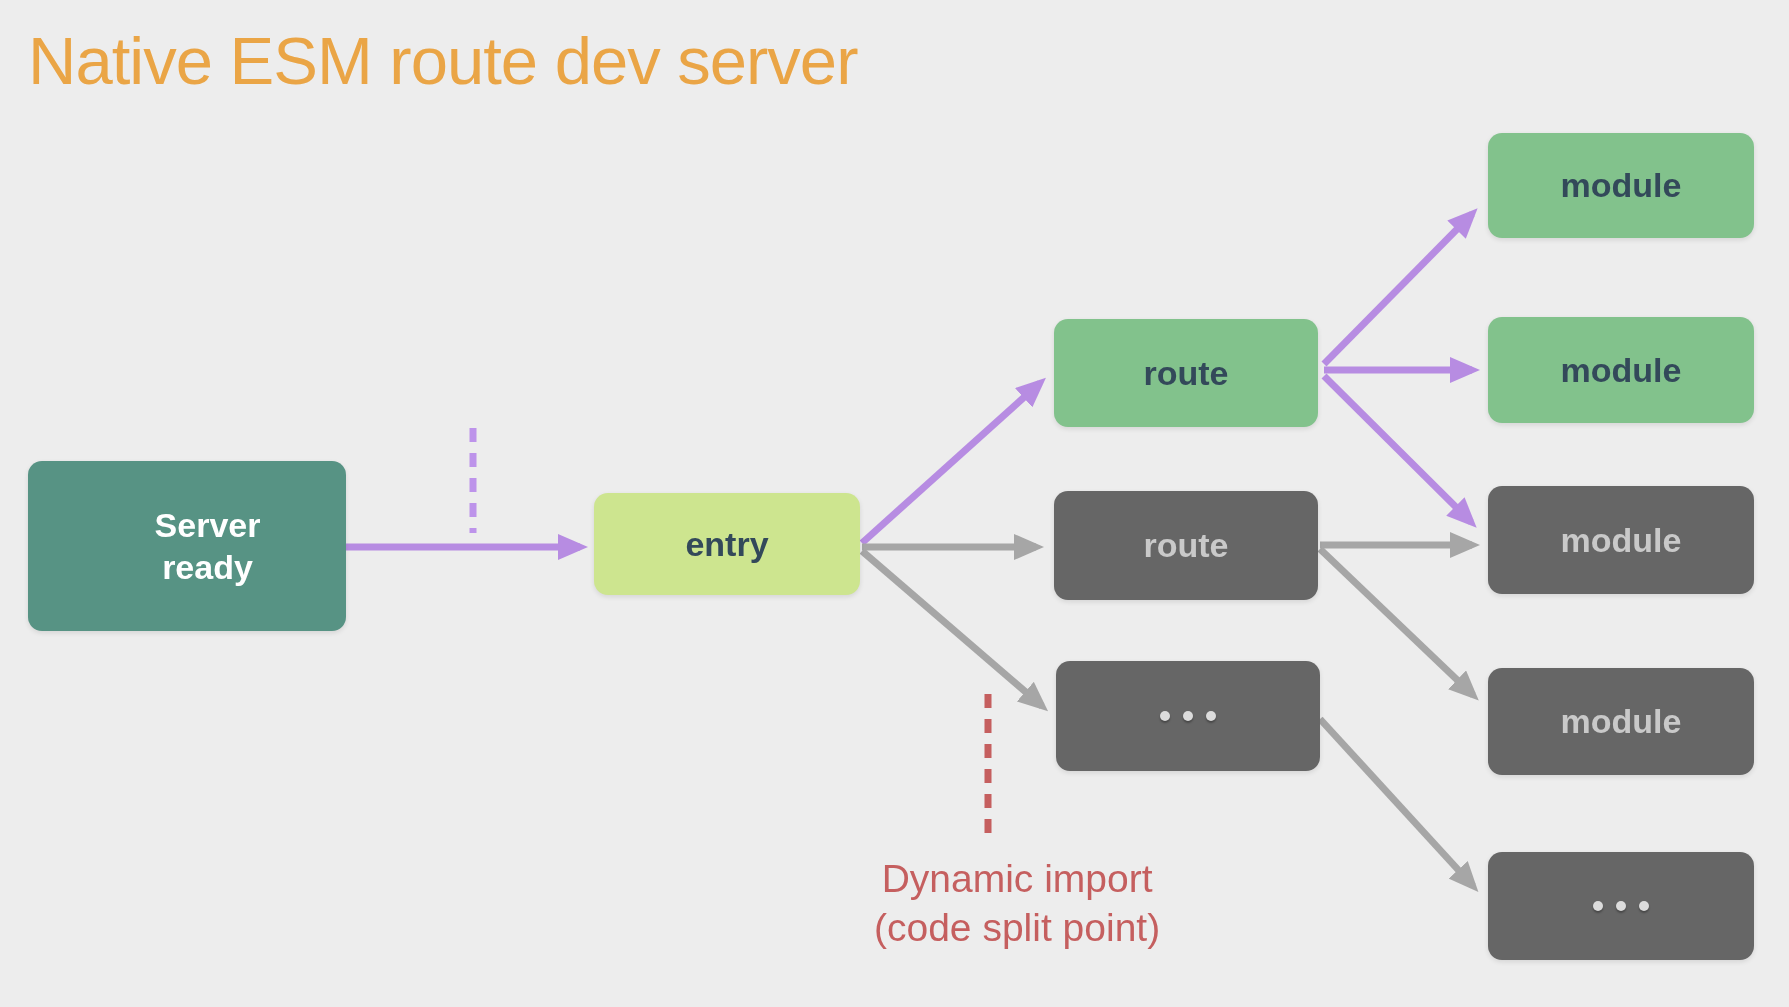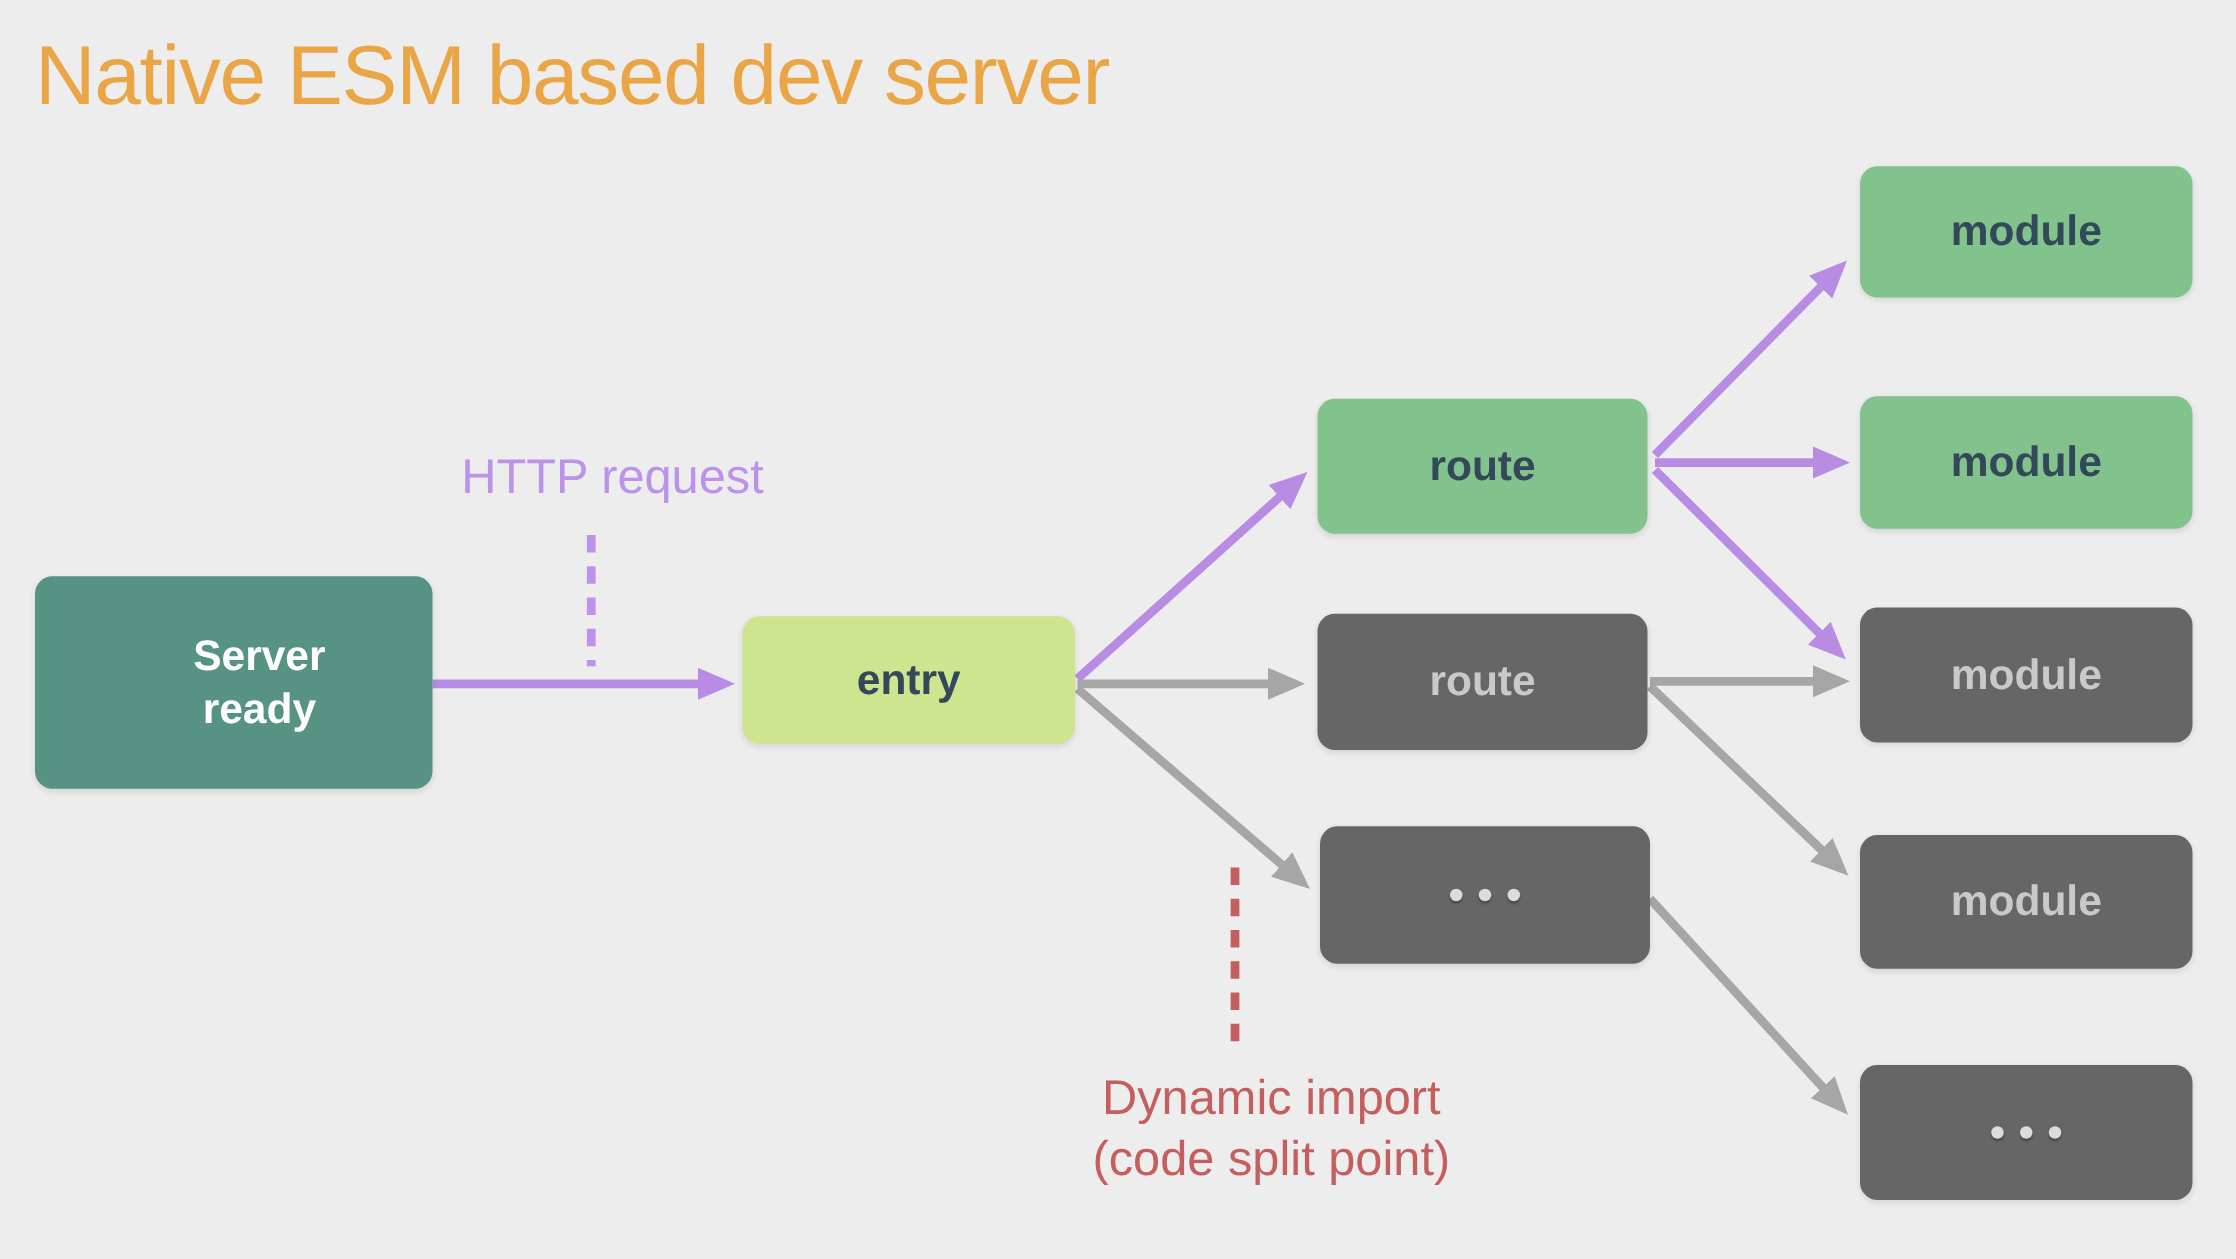--- a/index.html
+++ b/index.html
@@ -135,21 +135,21 @@
     <line class="stroke-purple" x1="1324" y1="376" x2="1471" y2="522" marker-end="url(#arrow-purple)"></line>
 
     <line class="stroke-gray" x1="1320" y1="545" x2="1472" y2="545" marker-end="url(#arrow-gray)"></line>
     <line class="stroke-gray" x1="1320" y1="549" x2="1473" y2="695" marker-end="url(#arrow-gray)"></line>
     <line class="stroke-gray" x1="1320" y1="719" x2="1473" y2="886" marker-end="url(#arrow-gray)"></line>
 
     <line class="dash-purple" x1="473" y1="428" x2="473" y2="533"></line>
     <line class="dash-red" x1="988" y1="694" x2="988" y2="840"></line>
   </svg>
 
-  <h1 class="page-title">Native ESM based dev server</h1>
+  <h1 class="page-title">Native ESM route dev server</h1>
 
   <div class="node node--teal node-server">
     <span>Server
 ready</span>
   </div>
 
   <div class="node node--entry node-entry">
     <span>entry</span>
   </div>
 
@@ -186,17 +186,16 @@
   </div>
 
   <div class="node node--gray node-moddots">
     <span class="dots">
       <span class="dot"></span>
       <span class="dot"></span>
       <span class="dot"></span>
     </span>
   </div>
 
-  <div class="label-http">HTTP request</div>
   <div class="label-dynamic">Dynamic import
 (code split point)</div>
 
 </div>
 
 </body></html>

